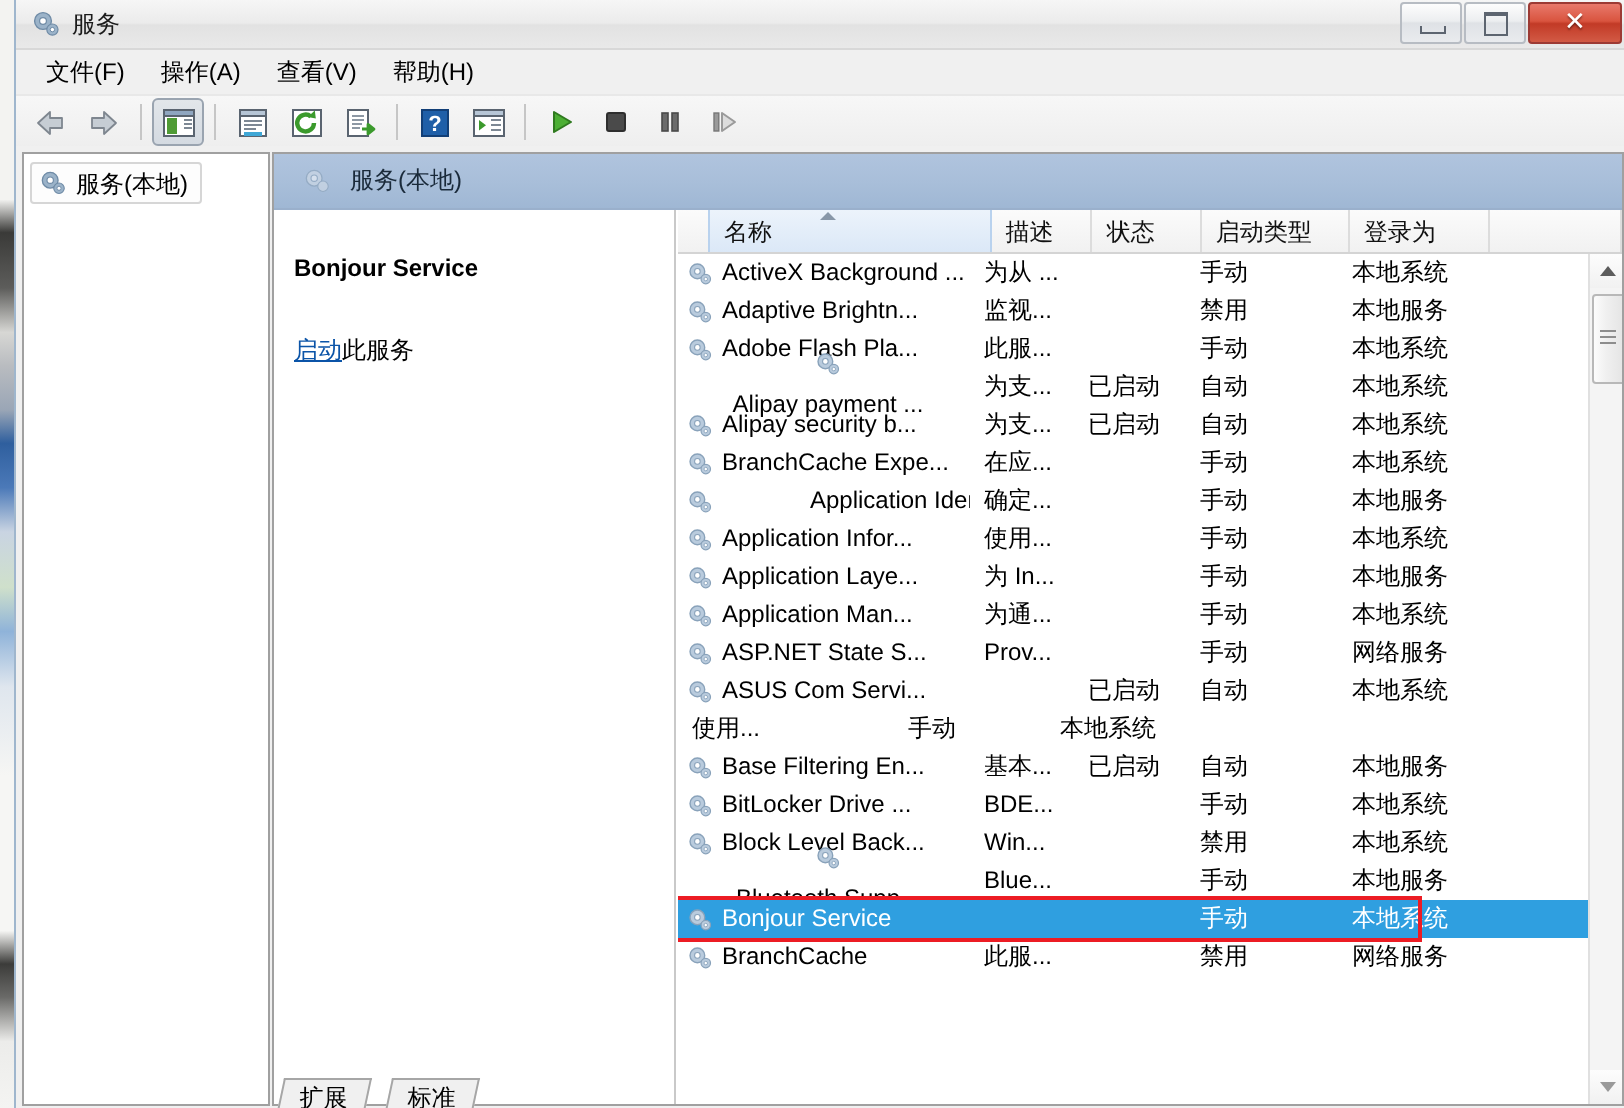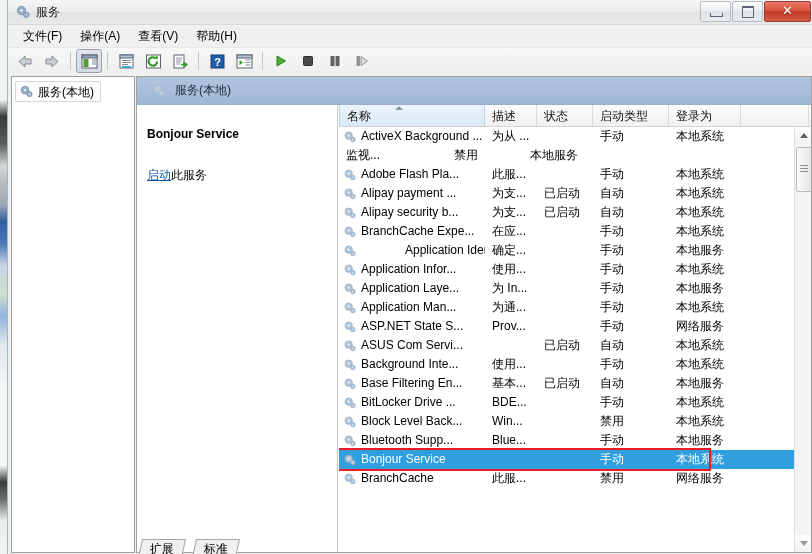--- a/index.html
+++ b/index.html
@@ -222,20 +222,21 @@
     left: 202px; top: 28px;
     right: 0; bottom: 0;
     background: #ffffff;
   }
   .list-head {
     display: flex;
     height: 22px;
     background: linear-gradient(180deg,#fbfbfb 0%,#f1f1f1 100%);
     border-bottom: 1px solid #d4d4d4;
     box-sizing: border-box;
+    padding-left: 15px;
   }
   .col {
     position: relative;
     box-sizing: border-box;
     border-right: 1px solid #dcdcdc;
     font-size: 12px;
     color: #111;
     padding: 3px 0 0 7px;
     cursor: default;
     overflow: hidden;
@@ -604,20 +605,31 @@
                     </svg>
                   </span>
                   <span class="txt">ActiveX Background ...</span>
                 </div>
                 <div class="cell" style="width: 52px;">为从 ...</div>
                 <div class="cell" style="width: 56px;"></div>
                 <div class="cell" style="width: 76px;">手动</div>
                 <div class="cell" style="width: 72px;">本地系统</div>
               </div>
               <div class="row">
+                <div class="cell name" style="width: 146px;">
+                  <span>
+                    <svg width="14" height="14" viewBox="0 0 16 16">
+                      <circle cx="6.5" cy="6.5" r="4.2" fill="#b9cbdd" stroke="#89a2ba" stroke-width="0.8"></circle>
+                      <circle cx="6.5" cy="6.5" r="1.6" fill="#ffffff" stroke="#89a2ba" stroke-width="0.6"></circle>
+                      <circle cx="11.3" cy="10.9" r="2.7" fill="#b9cbdd" stroke="#89a2ba" stroke-width="0.7"></circle>
+                      <circle cx="11.3" cy="10.9" r="1.0" fill="#ffffff" stroke="#89a2ba" stroke-width="0.5"></circle>
+                    </svg>
+                  </span>
+                  <span class="txt">Adaptive Brightn...</span>
+                </div>
                 <div class="cell" style="width: 52px;">监视...</div>
                 <div class="cell" style="width: 56px;"></div>
                 <div class="cell" style="width: 76px;">禁用</div>
                 <div class="cell" style="width: 72px;">本地服务</div>
               </div>
               <div class="row">
                 <div class="cell name" style="width: 146px;">
                   <span>
                     <svg width="14" height="14" viewBox="0 0 16 16">
                       <circle cx="6.5" cy="6.5" r="4.2" fill="#b9cbdd" stroke="#89a2ba" stroke-width="0.8"></circle>
@@ -627,21 +639,21 @@
                     </svg>
                   </span>
                   <span class="txt">Adobe Flash Pla...</span>
                 </div>
                 <div class="cell" style="width: 52px;">此服...</div>
                 <div class="cell" style="width: 56px;"></div>
                 <div class="cell" style="width: 76px;">手动</div>
                 <div class="cell" style="width: 72px;">本地系统</div>
               </div>
               <div class="row">
-                <div class="cell name" style="width: 146px;">
+                <div class="cell name" style="width: 146px; flex-direction: column;">
                   <span>
                     <svg width="14" height="14" viewBox="0 0 16 16">
                       <circle cx="6.5" cy="6.5" r="4.2" fill="#b9cbdd" stroke="#89a2ba" stroke-width="0.8"></circle>
                       <circle cx="6.5" cy="6.5" r="1.6" fill="#ffffff" stroke="#89a2ba" stroke-width="0.6"></circle>
                       <circle cx="11.3" cy="10.9" r="2.7" fill="#b9cbdd" stroke="#89a2ba" stroke-width="0.7"></circle>
                       <circle cx="11.3" cy="10.9" r="1.0" fill="#ffffff" stroke="#89a2ba" stroke-width="0.5"></circle>
                     </svg>
                   </span>
                   <span class="txt">Alipay payment ...</span>
                 </div>
@@ -780,31 +792,20 @@
                     </svg>
                   </span>
                   <span class="txt">ASUS Com Servi...</span>
                 </div>
                 <div class="cell" style="width: 52px;"></div>
                 <div class="cell" style="width: 56px;">已启动</div>
                 <div class="cell" style="width: 76px;">自动</div>
                 <div class="cell" style="width: 72px;">本地系统</div>
               </div>
               <div class="row">
-                <div class="cell name" style="width: 146px;">
-                  <span>
-                    <svg width="14" height="14" viewBox="0 0 16 16">
-                      <circle cx="6.5" cy="6.5" r="4.2" fill="#b9cbdd" stroke="#89a2ba" stroke-width="0.8"></circle>
-                      <circle cx="6.5" cy="6.5" r="1.6" fill="#ffffff" stroke="#89a2ba" stroke-width="0.6"></circle>
-                      <circle cx="11.3" cy="10.9" r="2.7" fill="#b9cbdd" stroke="#89a2ba" stroke-width="0.7"></circle>
-                      <circle cx="11.3" cy="10.9" r="1.0" fill="#ffffff" stroke="#89a2ba" stroke-width="0.5"></circle>
-                    </svg>
-                  </span>
-                  <span class="txt">Background Inte...</span>
-                </div>
                 <div class="cell" style="width: 52px;">使用...</div>
                 <div class="cell" style="width: 56px;"></div>
                 <div class="cell" style="width: 76px;">手动</div>
                 <div class="cell" style="width: 72px;">本地系统</div>
               </div>
               <div class="row">
                 <div class="cell name" style="width: 146px;">
                   <span>
                     <svg width="14" height="14" viewBox="0 0 16 16">
                       <circle cx="6.5" cy="6.5" r="4.2" fill="#b9cbdd" stroke="#89a2ba" stroke-width="0.8"></circle>
@@ -848,21 +849,21 @@
                     </svg>
                   </span>
                   <span class="txt">Block Level Back...</span>
                 </div>
                 <div class="cell" style="width: 52px;">Win...</div>
                 <div class="cell" style="width: 56px;"></div>
                 <div class="cell" style="width: 76px;">禁用</div>
                 <div class="cell" style="width: 72px;">本地系统</div>
               </div>
               <div class="row">
-                <div class="cell name" style="width: 146px;">
+                <div class="cell name" style="width: 146px; flex-direction: column;">
                   <span>
                     <svg width="14" height="14" viewBox="0 0 16 16">
                       <circle cx="6.5" cy="6.5" r="4.2" fill="#b9cbdd" stroke="#89a2ba" stroke-width="0.8"></circle>
                       <circle cx="6.5" cy="6.5" r="1.6" fill="#ffffff" stroke="#89a2ba" stroke-width="0.6"></circle>
                       <circle cx="11.3" cy="10.9" r="2.7" fill="#b9cbdd" stroke="#89a2ba" stroke-width="0.7"></circle>
                       <circle cx="11.3" cy="10.9" r="1.0" fill="#ffffff" stroke="#89a2ba" stroke-width="0.5"></circle>
                     </svg>
                   </span>
                   <span class="txt">Bluetooth Supp...</span>
                 </div>

